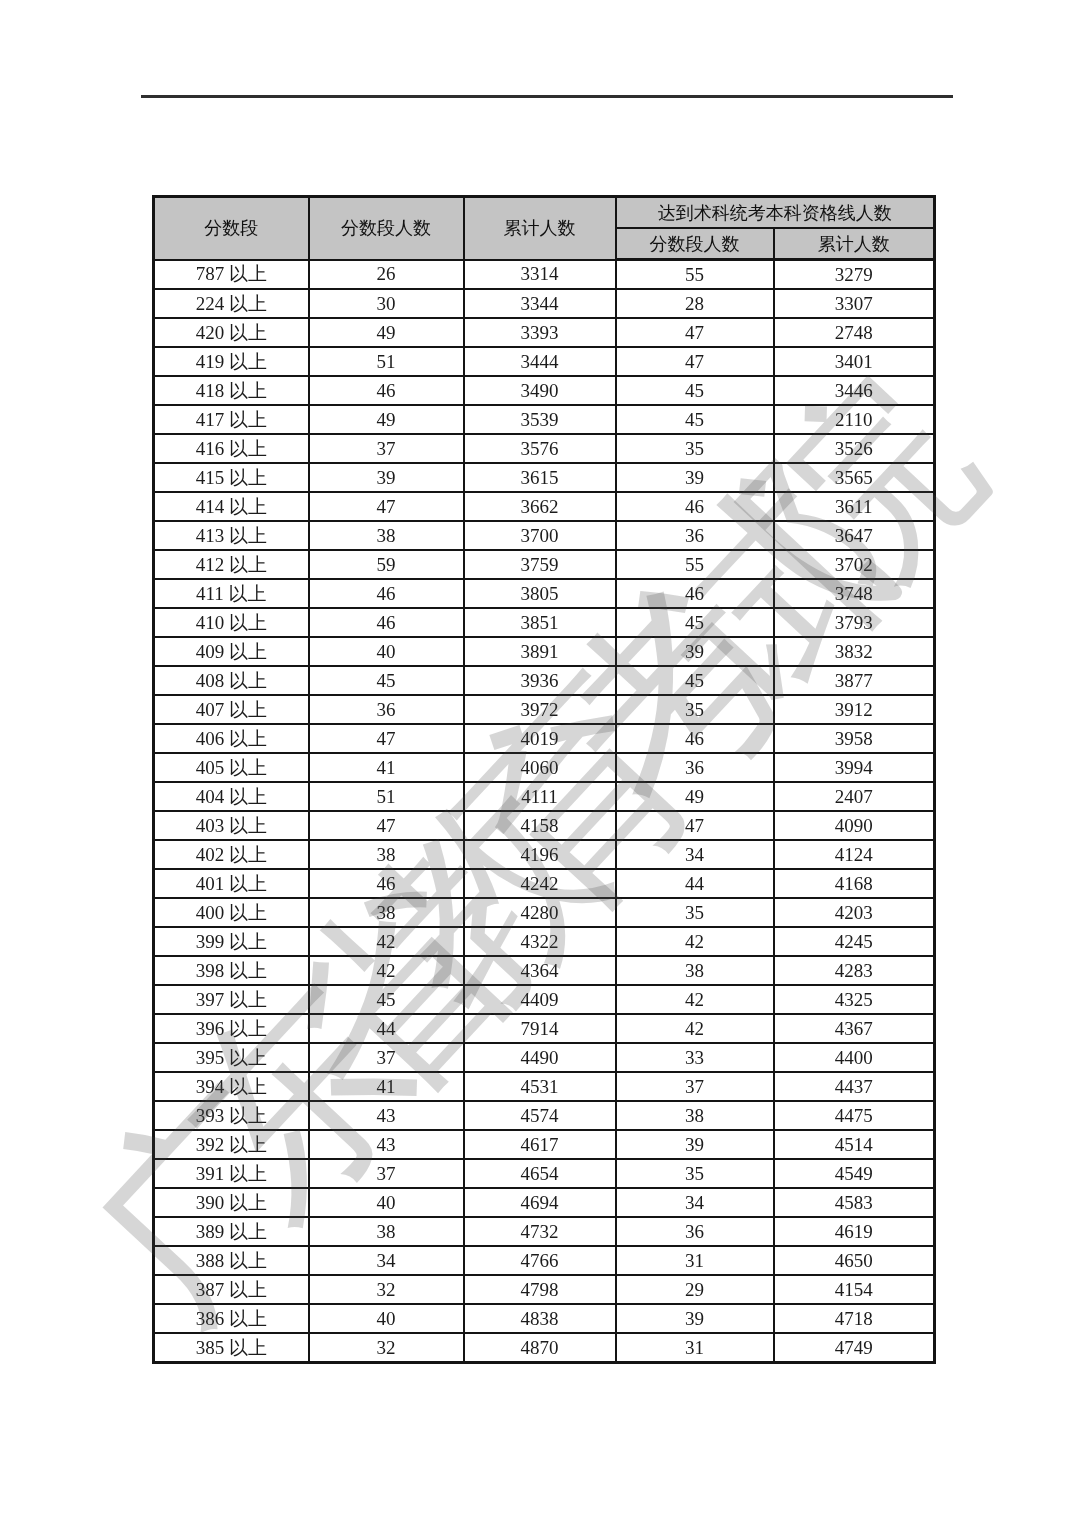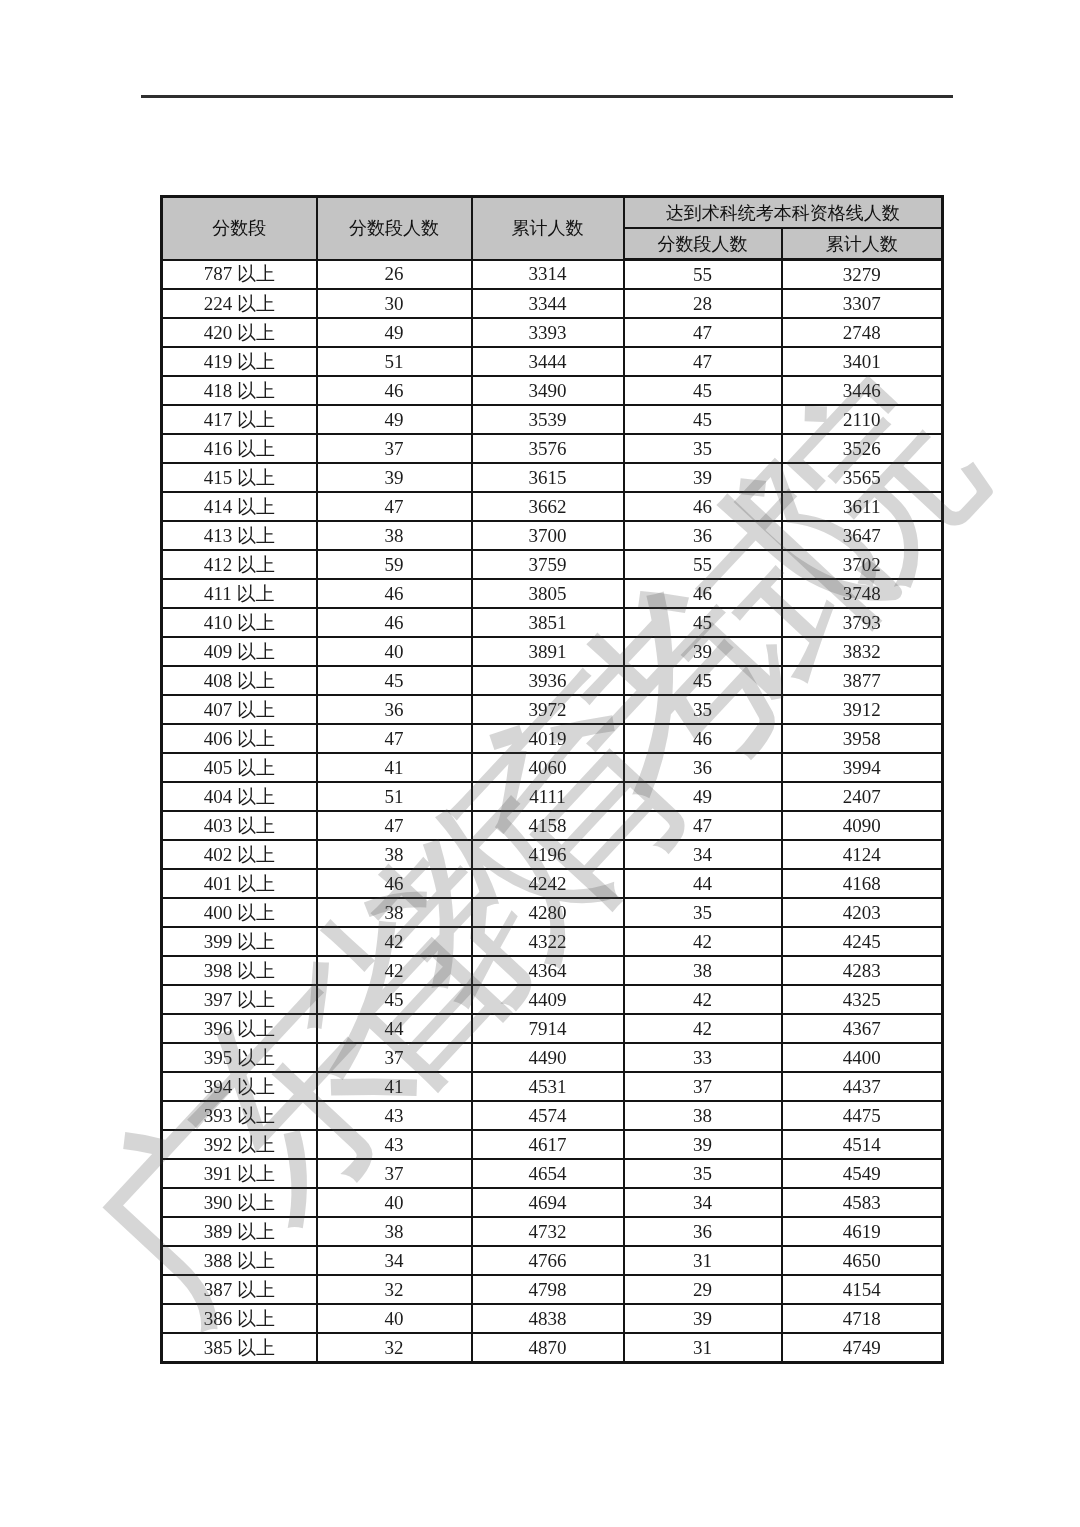--- a/index.html
+++ b/index.html
@@ -18,21 +18,21 @@
   .top-rule {
     position: absolute;
     left: 141px;
     top: 95px;
     width: 812px;
     height: 3px;
     background: #2f2f2f;
   }
   table.score-table {
     position: absolute;
-    left: 160px;
+    left: 152px;
     top: 195px;
     width: 781px;
     border-collapse: collapse;
     table-layout: fixed;
     z-index: 1;
   }
   table.score-table col.c1 { width: 155px; }
   table.score-table col.c2 { width: 155px; }
   table.score-table col.c3 { width: 152px; }
   table.score-table col.c4 { width: 158px; }

